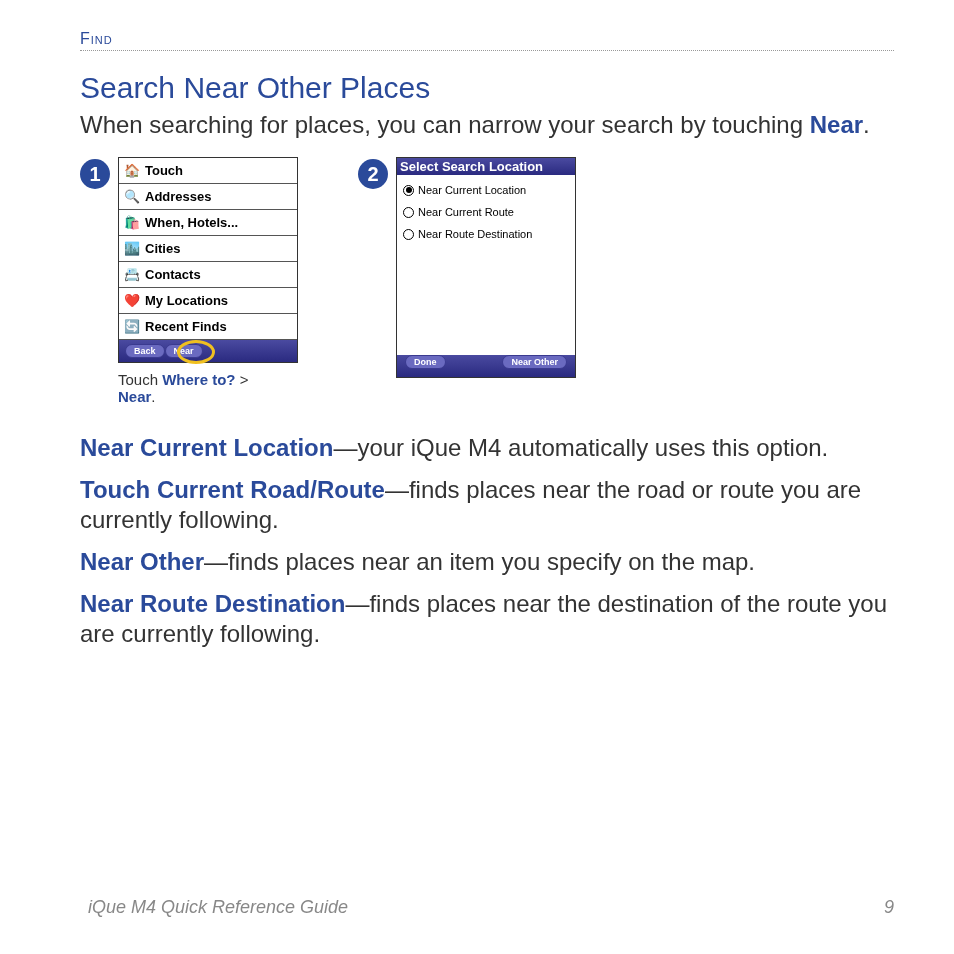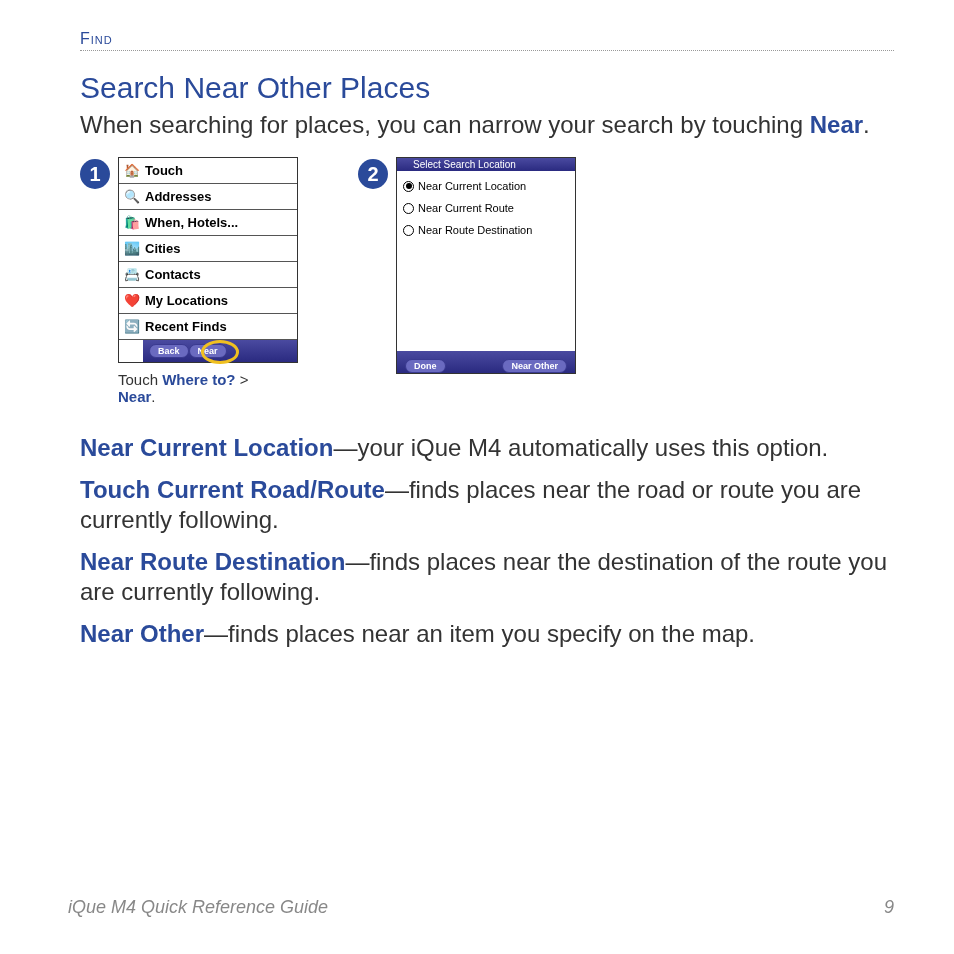--- a/index.html
+++ b/index.html
@@ -93,21 +93,20 @@
     font-size: 13px;
   }
   .bottom-bar {
     height: 22px;
     background: linear-gradient(#4a4aa0, #2a2a80);
     display: flex;
     align-items: center;
     justify-content: space-between;
     padding: 0 6px;
     position: relative;
-    margin-left: 24px;
   }
   .bb-btn {
     background: #6a6ac0;
     color: #fff;
     font-size: 9px;
     padding: 1px 8px;
     border-radius: 8px;
     border: 1px solid #3a3a90;
     font-weight: bold;
     position: relative;
@@ -126,23 +125,23 @@
   
   .device2 {
     width: 180px;
     border: 1px solid #333;
     background: #fff;
     font-family: Verdana, Arial, sans-serif;
   }
   .title-bar {
     background: linear-gradient(#4a4aa0, #2a2a80);
     color: #fff;
-    font-size: 10px;
-    padding: 1px 16px;
-    font-weight: normal;
+    font-size: 13px;
+    padding: 1px 3px;
+    font-weight: bold;
   }
   .radio-list {
     padding: 4px 6px;
     height: 180px;
   }
   .radio-item {
     display: flex;
     align-items: center;
     gap: 4px;
     font-size: 11px;
@@ -157,37 +156,37 @@
     flex-shrink:0;
   }
   .radio.selected::after {
     content:"";
     width:6px; height:6px; background:#000; border-radius:50%;
   }
   .bottom-bar2 {
     height: 22px;
     background: linear-gradient(#4a4aa0, #2a2a80);
     display: flex;
-    align-items: flex-end;
+    align-items: flex-start;
     justify-content: space-between;
     padding: 0 8px;
   }
 
   .defs { margin-top: 4px; }
   .defs p {
     font-size: 24px;
     color: #333;
     margin-bottom: 12px;
     line-height: 1.25;
   }
 
   .footer {
     position: absolute;
     bottom: 36px;
-    left: 68px;
+    left: 88px;
     right: 60px;
     display: flex;
     justify-content: space-between;
     font-style: italic;
     color: #888;
     font-size: 18px;
   }
 </style>
 </head>
 <body>
@@ -276,23 +275,23 @@
 </div>
 
 <div class="defs">
   <p>
     <span class="blue-bold">Near Current Location</span><span>—your iQue M4 automatically uses this option.</span>
   </p>
   <p>
     <span class="blue-bold">Touch Current Road/Route</span><span>—finds places near the road or route you are currently following.</span>
   </p>
   <p>
+    <span class="blue-bold">Near Other</span><span>—finds places near an item you specify on the map.</span>
+  </p>
+  <p>
     <span class="blue-bold">Near Route Destination</span><span>—finds places near the destination of the route you are currently following.</span>
-  </p>
-  <p>
-    <span class="blue-bold">Near Other</span><span>—finds places near an item you specify on the map.</span>
   </p>
 </div>
 
 <div class="footer">
   <span>iQue M4 Quick Reference Guide</span>
   <span>9</span>
 </div>
 
 </body></html>

